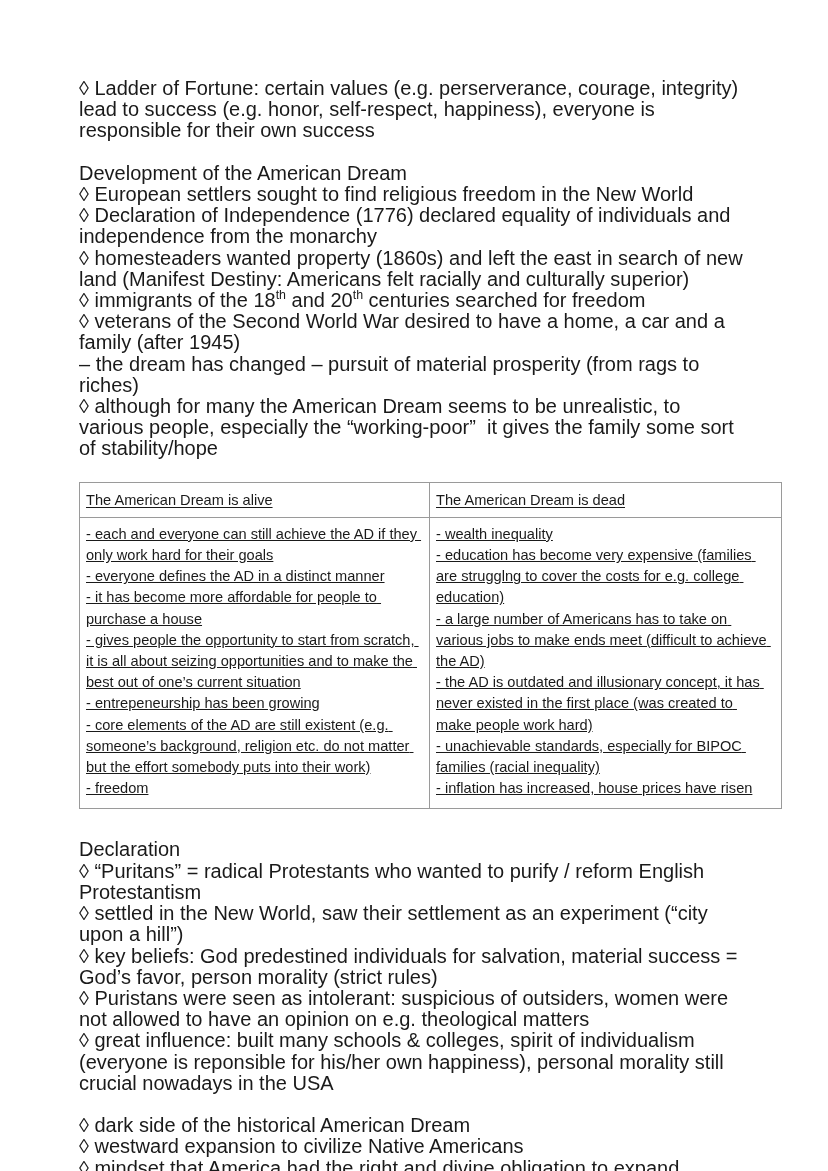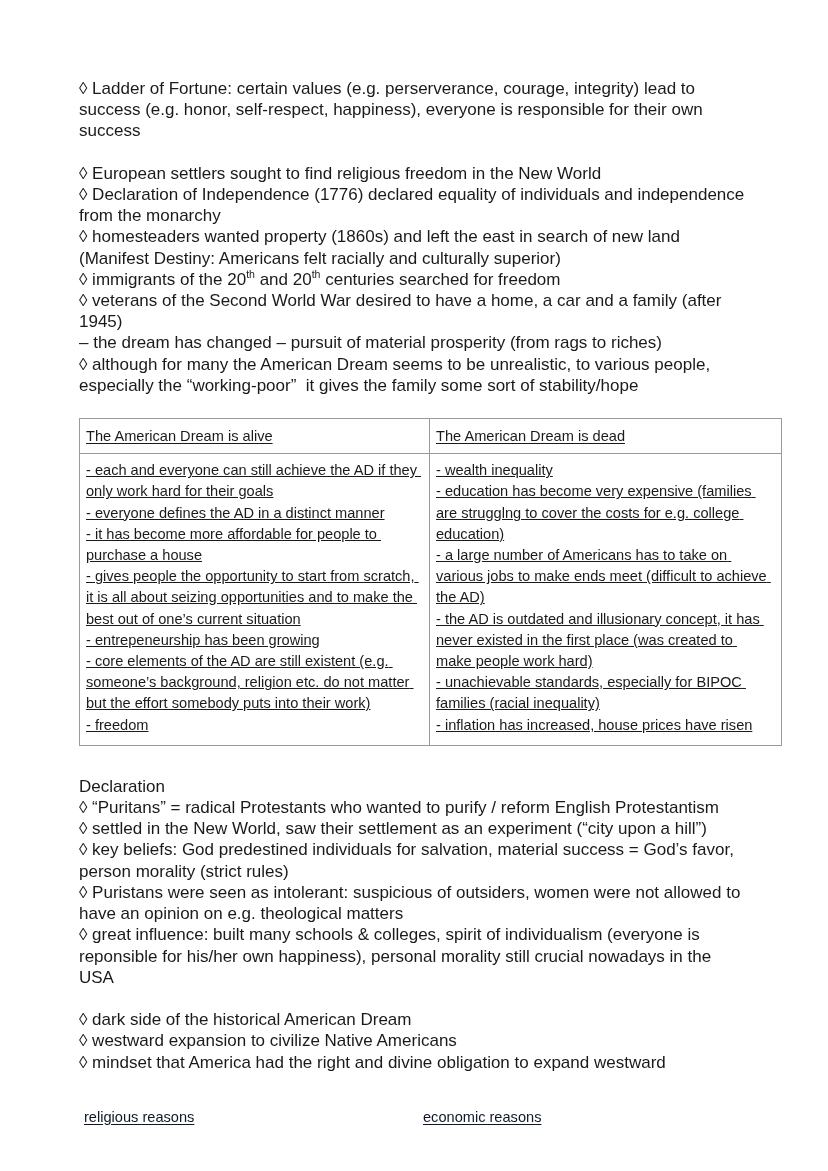--- a/index.html
+++ b/index.html
@@ -21,21 +21,21 @@
     box-sizing: border-box;
   }
   .content {
     position: absolute;
     left: 79px;
     top: 78px;
     width: 670px;
   }
   .para {
     font-family: "Liberation Sans", "DejaVu Sans", sans-serif;
-    font-size: 17px;
+    font-size: 20px;
     line-height: 21.2px;
     color: #1a1a1a;
     margin: 0;
     text-align: left;
     white-space: pre-wrap;
   }
   .block {
     margin: 0;
   }
   .gap-para {
@@ -110,26 +110,27 @@
 </head>
 <body>
 
 <div class="page">
   <div class="content">
 
     <p class="para block">◊ Ladder of Fortune: certain values (e.g. perserverance, courage, integrity) lead to success (e.g. honor, self-respect, happiness), everyone is responsible for their own success</p>
 
     <div class="gap-para"></div>
 
+    <p class="para block">Development of the American Dream</p>
 
     <p class="para block">◊ European settlers sought to find religious freedom in the New World
 ◊ Declaration of Independence (1776) declared equality of individuals and independence from the monarchy
 ◊ homesteaders wanted property (1860s) and left the east in search of new land (Manifest Destiny: Americans felt racially and culturally superior)</p>
 
-    <p class="para block"><span>◊ immigrants of the 20</span><sup>th</sup><span> and 20</span><sup>th</sup><span> centuries searched for freedom</span></p>
+    <p class="para block"><span>◊ immigrants of the 18</span><sup>th</sup><span> and 20</span><sup>th</sup><span> centuries searched for freedom</span></p>
 
     <p class="para block">◊ veterans of the Second World War desired to have a home, a car and a family (after 1945)
 – the dream has changed – pursuit of material prosperity (from rags to riches)
 ◊ although for many the American Dream seems to be unrealistic, to various people, especially the “working-poor”  it gives the family some sort of stability/hope</p>
 
     <div class="tbl-wrap">
       <table class="ad-table">
         <tbody>
             <tr class="head-row">
           <td class="col-left">

